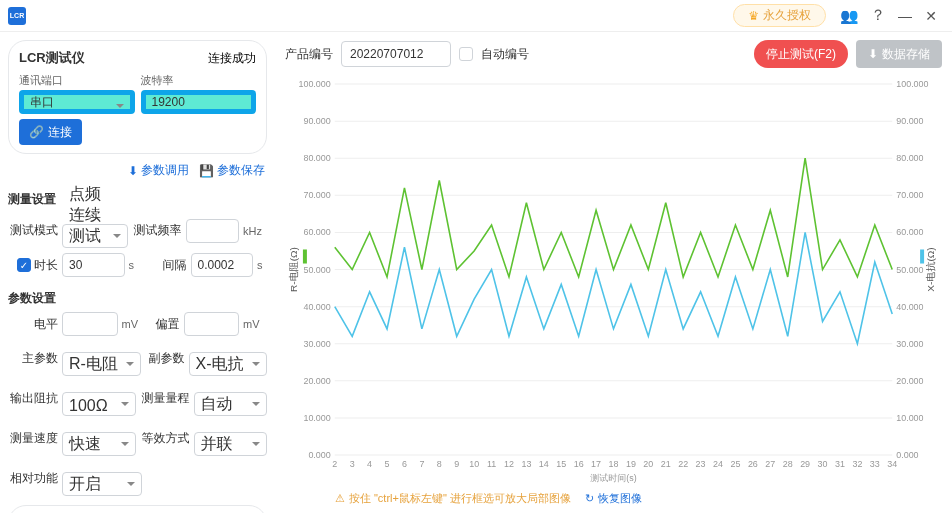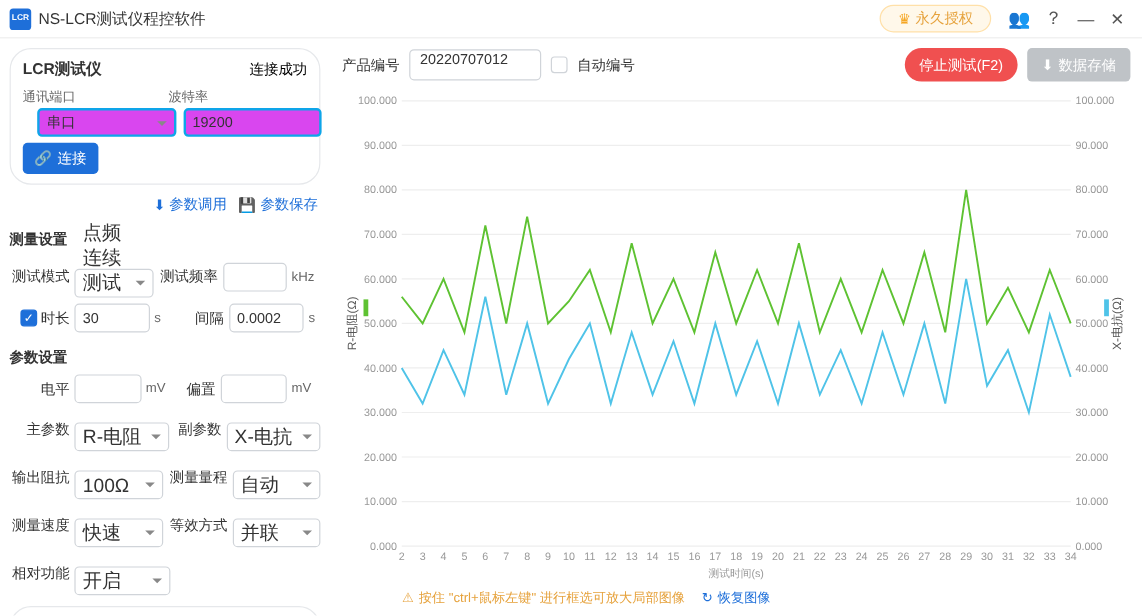--- a/index.html
+++ b/index.html
@@ -14,57 +14,56 @@
 .win-btn { width: 26px; text-align: center; font-size: 14px; color: #555; cursor: pointer; }
 .body-row { display: flex; height: calc(100% - 32px); }
 .side { width: 275px; padding: 8px; display: flex; flex-direction: column; gap: 4px; }
 .card { border: 1px solid #e6e8eb; border-radius: 18px; background: #fff; padding: 8px 10px; }
 .card-header { display: flex; align-items: center; justify-content: space-between; margin-bottom: 6px; }
 .card-title { font-weight: bold; font-size: 13px; }
 .status-ok { color: #000000; font-size: 12px; }
 .row { display: flex; align-items: center; gap: 6px; margin-bottom: 5px; }
 .col { flex: 1; display: flex; flex-direction: column; gap: 2px; }
 .lbl { font-size: 11px; color: #666; }
-.sel, .inp { width: 100%; height: 24px; border: 2px solid #0ea5e9; border-radius: 4px; padding: 0 18px 0 6px; font-size: 12px; background: #d946ef; position: relative; display: flex; align-items: center; color: #333; margin-left: 12px; }
+.sel, .inp { width: 100%; height: 24px; border: 5px solid #0ea5e9; border-radius: 4px; padding: 0 18px 0 6px; font-size: 12px; background: #5eead4; position: relative; display: flex; align-items: center; color: #333; }
 .sel::after { content: ""; position: absolute; right: 6px; top: 9px; border: 4px solid transparent; border-top-color: #888; }
 .btn-link { height: 26px; background: #1e6fd9; color: #fff; border-radius: 4px; display: inline-flex; align-items: center; padding: 0 10px; font-size: 12px; gap: 4px; cursor: pointer; }
 .link-row { display: flex; justify-content: flex-end; gap: 10px; padding: 4px 2px; }
 .link { color: #1e6fd9; font-size: 12px; display: flex; align-items: center; gap: 3px; cursor: pointer; }
 .section-title { font-weight: bold; font-size: 12px; margin: 4px 0 5px; }
 .field-row { display: flex; align-items: center; gap: 4px; margin-bottom: 5px; }
 .field-lbl { width: 50px; text-align: right; font-size: 12px; color: #333; flex-shrink: 0; }
 .field-inp { flex: 1; height: 24px; border: 1px solid #d0d4d9; border-radius: 4px; padding: 0 6px; font-size: 12px; display: flex; align-items: center; min-width: 0; }
 .field-sel { flex: 1; height: 24px; border: 1px solid #d0d4d9; border-radius: 4px; padding: 0 18px 0 6px; font-size: 16px; display: flex; align-items: flex-end; position: relative; min-width: 0; margin-top: 11px; }
 .field-sel::after { content: ""; position: absolute; right: 6px; top: 9px; border: 4px solid transparent; border-top-color: #888; }
 .unit { font-size: 11px; color: #666; width: 24px; flex-shrink: 0; }
 .cb { width: 14px; height: 14px; border: 1px solid #d0d4d9; border-radius: 3px; display: inline-flex; align-items: center; justify-content: center; flex-shrink: 0; font-size: 10px; }
 .cb.on { background: #1e6fd9; border-color: #1e6fd9; color: #fff; }
 .storage { display: flex; align-items: center; gap: 10px; }
 .storage-icon { display: flex; flex-direction: column; align-items: center; gap: 2px; color: #555; }
 .main { flex: 1; padding: 8px 10px; display: flex; flex-direction: column; }
 .main-top { display: flex; align-items: center; gap: 8px; margin-bottom: 6px; }
 .top-lbl { font-size: 12px; }
-.top-inp { width: 110px; height: 26px; border: 1px solid #d0d4d9; border-radius: 4px; padding: 0 8px; display: flex; align-items: flex-start; }
+.top-inp { width: 110px; height: 26px; border: 1px solid #d0d4d9; border-radius: 4px; padding: 0 8px; display: flex; align-items: center; }
 .btn-red { background: #f05050; color: #fff; border-radius: 14px; height: 28px; padding: 0 12px; display: flex; align-items: center; font-size: 12px; cursor: pointer; }
 .btn-gray { background: #bfc3c7; color: #fff; border-radius: 4px; height: 28px; padding: 0 12px; display: flex; align-items: center; font-size: 12px; gap: 4px; }
 .chart-wrap { flex: 1; position: relative; }
 .chart-svg { width: 100%; height: 100%; }
 .axis-text { font-size: 9px; fill: #999; }
 .axis-label-v { font-size: 10px; fill: #555; }
 .grid { stroke: #eee; stroke-width: 1; }
 .bottom-hint { display: flex; align-items: center; gap: 14px; padding: 6px 0 0 50px; font-size: 11px; }
 .hint-warn { color: #e6a23c; display: flex; align-items: center; gap: 4px; }
 .hint-action { color: #1e6fd9; display: flex; align-items: center; gap: 4px; cursor: pointer; }
 </style>
 </head>
 <body>
 
 <div class="titlebar">
   <div class="app-icon">LCR</div>
-  <div class="app-title">NS-LCR测试仪程控软件</div>
   <div class="title-spacer"></div>
   <div class="license-badge">
     <span class="crown">♛</span>
     <span>永久授权</span>
   </div>
   <div class="tb-icon">👥</div>
   <div class="tb-icon">？</div>
   <div class="win-btn">—</div>
   <div class="win-btn">✕</div>
 </div>

